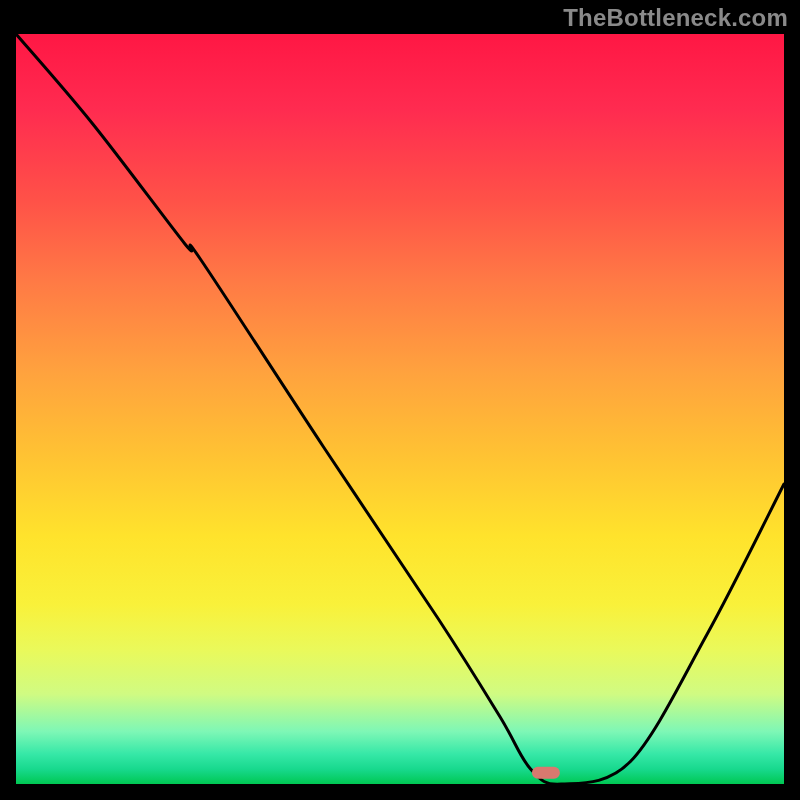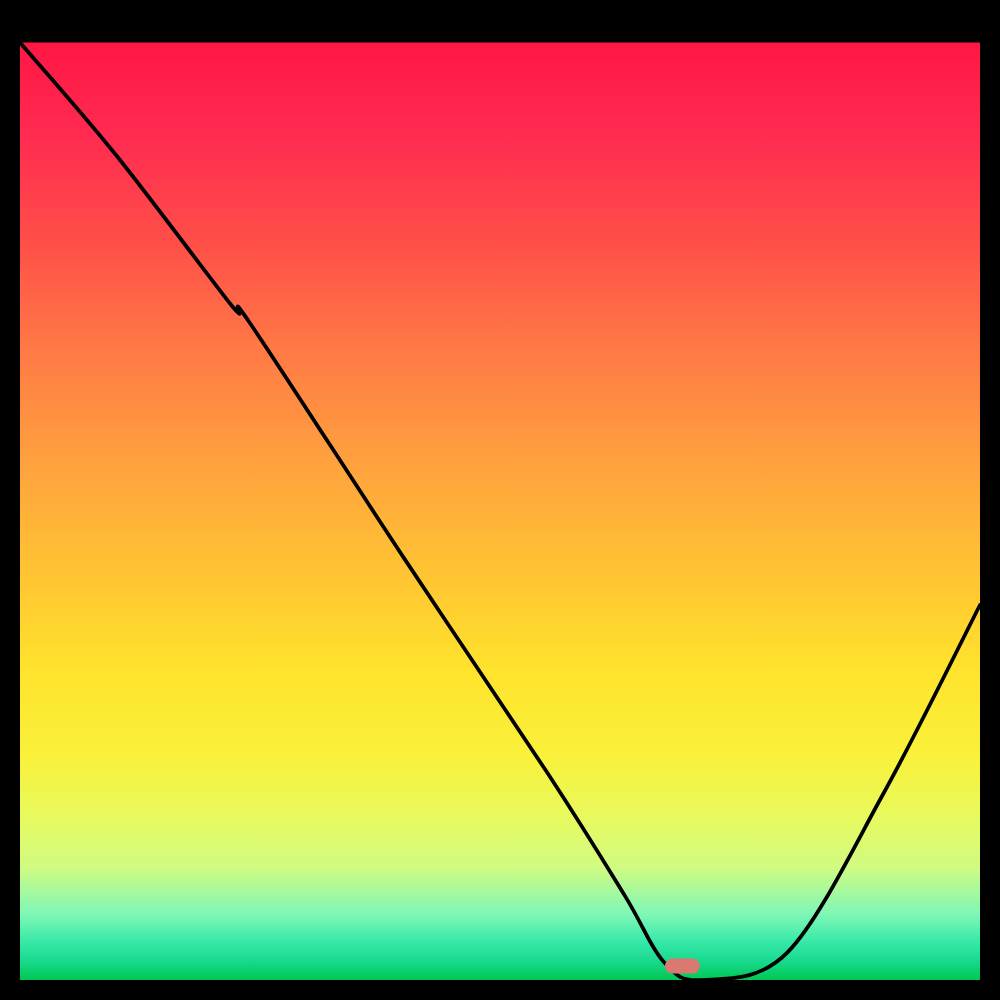--- a/index.html
+++ b/index.html
@@ -62,20 +62,21 @@
     overflow: visible;
   }
   .marker {
     fill: #d9796f;
   }
 </style>
 </head>
 <body>
 
 <div class="frame">
+  <div class="watermark">TheBottleneck.com</div>
 
   <div class="plot-area">
     <div class="gradient"></div>
     <svg class="curve" viewBox="0 0 768 750" preserveAspectRatio="none">
       <path id="curve-path" d="M 0 0 C 12.800000000000002 15, 48.640000000000015 55, 76.80000000000001 90 C 104.96000000000001 125, 151.04000000000002 187.5, 168.96 210 C 186.88 232.5, 161.27999999999997 191.25, 184.32 225 C 207.36 258.75, 267.52000000000004 352.5, 307.20000000000005 412.5 C 346.88000000000005 472.5, 392.96000000000004 540, 422.40000000000003 585 C 451.84000000000003 630, 468.48 657.5, 483.84000000000003 682.5 C 499.20000000000005 707.5, 504.32000000000005 723.75, 514.5600000000001 735 C 524.8000000000001 746.25, 528.64 751.25, 545.28 750 C 561.92 748.75, 590.08 752.5, 614.4000000000001 727.5 C 638.7200000000001 702.5, 665.6 646.25, 691.2 600 C 716.8000000000001 553.75, 755.2 475, 768 450" fill="none" stroke="#000" stroke-width="3" stroke-linejoin="round" stroke-linecap="round"></path>
       <rect class="marker" id="marker-rect" x="515.92" y="732.75" width="28" height="12" rx="6" ry="6"></rect>
     </svg>
   </div>
 </div>
 

